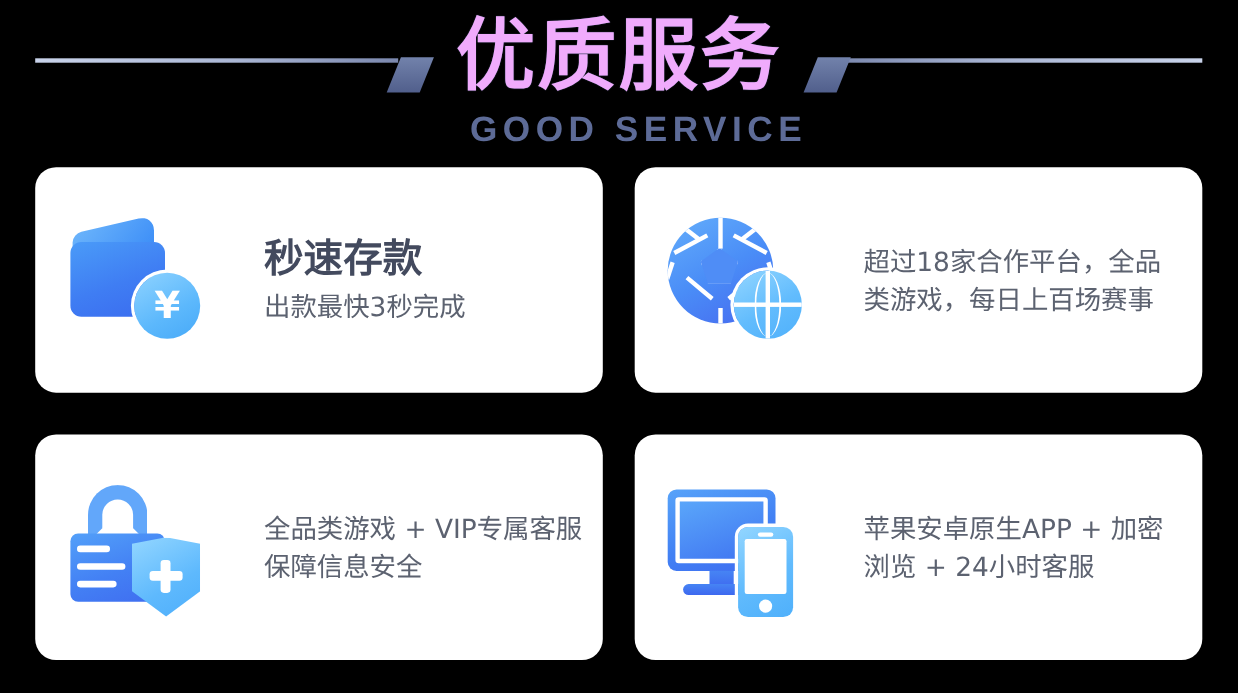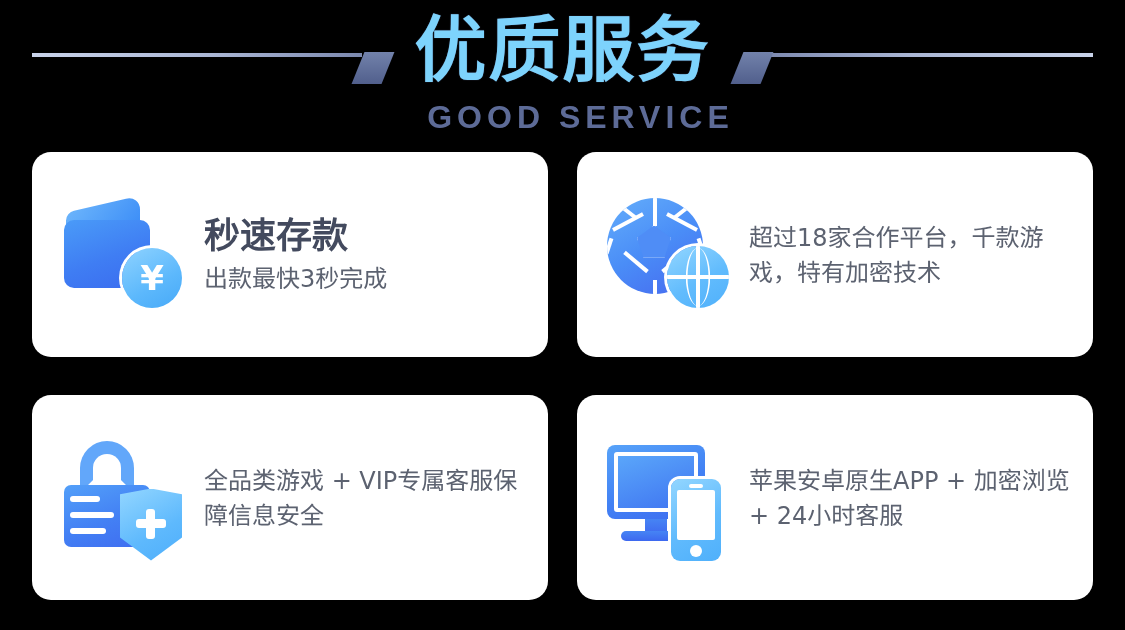--- a/index.html
+++ b/index.html
@@ -68,21 +68,21 @@
 
   .title-zh {
     position:absolute;
     top:8px;
     left:0; right:0;
     text-align:center;
     font-size:72px;
     line-height:84px;
     font-weight:bold;
     letter-spacing:2px;
-    color:#7dd3fc;
+    color:#f0abfc;
     font-family:"DejaVu Sans","Liberation Sans",sans-serif;
     text-shadow:0 0 1px #5d6b97;
   }
 
   .title-en {
     position:absolute;
     top:99px;
     left:0; right:0;
     text-align:center;
     font-size:32px;
@@ -120,20 +120,21 @@
     flex:0 0 130px;
     height:130px;
     position:relative;
     margin-right:14px;
   }
 
   .card-text {
     flex:1 1 auto;
     min-width:0;
     padding-top:2px;
+    margin-left:36px;
   }
 
   .card-title {
     font-size:36px;
     line-height:44px;
     font-weight:bold;
     color:#434a5e;
     letter-spacing:0px;
     margin-bottom:4px;
     white-space:nowrap;
@@ -403,21 +404,21 @@
         <i class="s-line10"></i>
         <i class="s-pent"></i>
       </div>
       <div class="basket">
         <i class="b-v"></i>
         <i class="b-h"></i>
         <i class="b-c1"></i>
       </div>
     </div>
     <div class="card-text">
-      <div class="card-desc">超过18家合作平台，千款游戏，特有加密技术</div>
+      <div class="card-desc">超过18家合作平台，全品类游戏，每日上百场赛事</div>
     </div>
   </div>
 
   <div class="card">
     <div class="icon-wrap">
       <div class="lock-shackle"></div>
       <div class="lock-body">
         <i class="lk1"></i>
         <i class="lk2"></i>
         <i class="lk3"></i>

